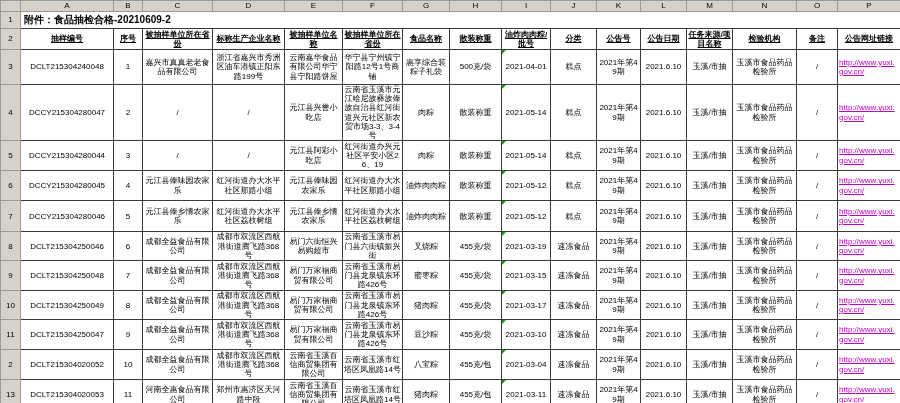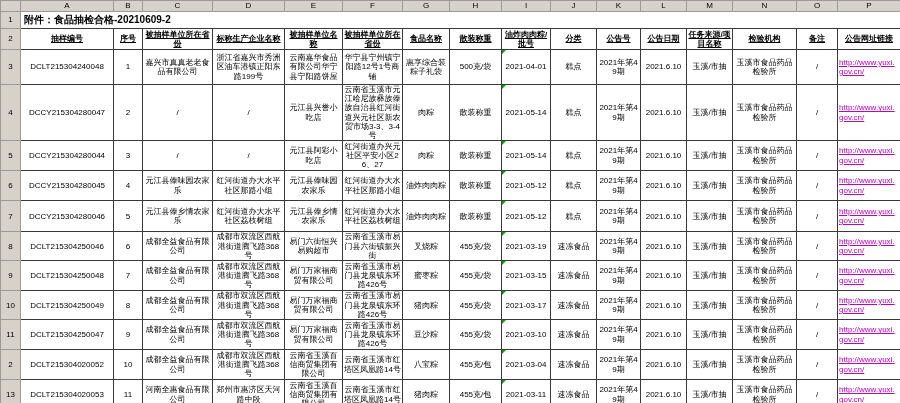--- a/index.html
+++ b/index.html
@@ -166,21 +166,21 @@
           <a href="#">http://www.yuxi.gov.cn/</a>
         </td>
       </tr>
       <tr style="height: 30px;">
         <th class="hdr">5</th>
         <td class="cell">DCCY215304280044</td>
         <td class="cell">3</td>
         <td class="cell">/</td>
         <td class="cell">/</td>
         <td class="cell">元江县阿彩小吃店</td>
-        <td class="cell">红河街道办兴元社区平安小区26、27</td>
+        <td class="cell">红河街道办兴元社区平安小区26、19</td>
         <td class="cell">肉粽</td>
         <td class="cell">散装称重</td>
         <td class="cell">2021-05-14<span class="err-flag"></span></td>
         <td class="cell">糕点</td>
         <td class="cell">2021年第49期</td>
         <td class="cell">2021.6.10</td>
         <td class="cell">玉溪/市抽</td>
         <td class="cell">玉溪市食品药品检验所</td>
         <td class="cell">/</td>
         <td class="cell linkcell">

